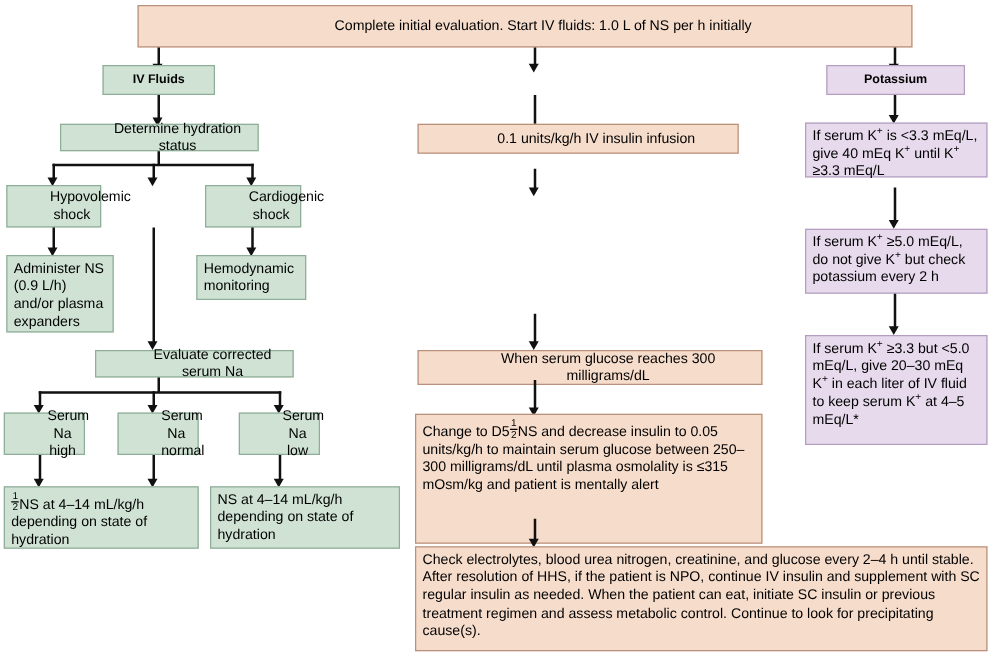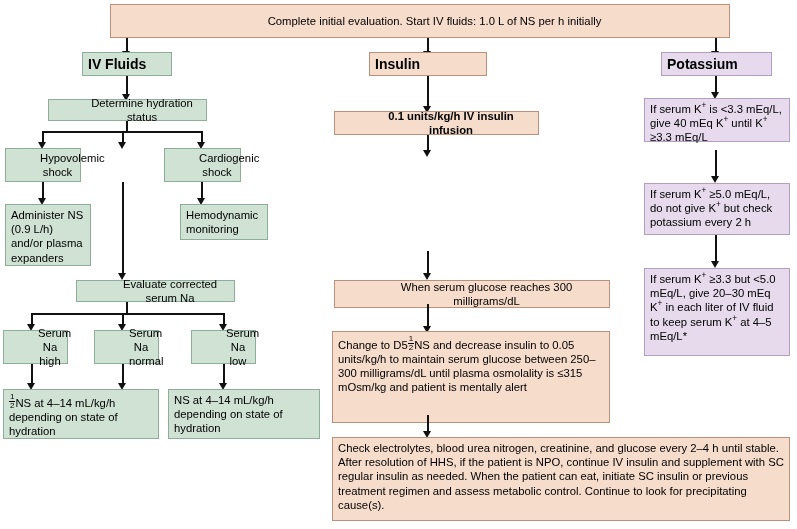--- a/index.html
+++ b/index.html
@@ -21,21 +21,21 @@
     font-size:11.3px;
     line-height:14.2px;
     color:#000;
     padding:3px 5px;
     display:flex;
     align-items:center;
   }
   .box.green{background:#cfe2d4;border-color:#8fae99;}
   .box.purple{background:#e6daec;border-color:#b49ec0;}
   .box.center{justify-content:flex-end;text-align:center;padding-left:34px;}
-  .box.hdr{font-weight:bold;font-size:14px;justify-content:center;text-align:left;}
+  .box.hdr{font-weight:bold;font-size:10px;justify-content:center;text-align:center;}
   .box.top-align{align-items:flex-start;}
   .txt{display:block;width:100%;}
 
   
   .vline{position:absolute;background:#111;width:2px;}
   .hline{position:absolute;background:#111;height:2px;}
   .arrow{position:absolute;width:0;height:0;
     border-left:4.5px solid transparent;
     border-right:4.5px solid transparent;
     border-top:7px solid #111;}
@@ -101,21 +101,21 @@
   <div class="vline" style="left:42px;top:182px;height:19px;"></div>
   <div class="arrow" style="left:38px;top:198px;"></div>
 
   <div class="box green top-align" style="left:5px;top:204px;width:86px;height:62px;">
     <span class="txt">Administer NS (0.9 L/h) and/or plasma expanders</span>
   </div>
 
   <div class="vline" style="left:201px;top:182px;height:19px;"></div>
   <div class="arrow" style="left:197px;top:198px;"></div>
 
-  <div class="box green top-align" style="left:157px;top:204px;width:88px;height:36px;margin-left:23px;">
+  <div class="box green top-align" style="left:157px;top:204px;width:88px;height:36px;">
     <span class="txt">Hemodynamic monitoring</span>
   </div>
 
   <div class="vline" style="left:122px;top:182px;height:94px;"></div>
   <div class="arrow" style="left:118px;top:273px;"></div>
 
   <div class="box green center" style="left:48px;top:280px;width:159px;height:22px;margin-left:28px;">
     <span class="txt">Evaluate corrected serum Na</span>
   </div>
 
@@ -157,46 +157,43 @@
   <div class="arrow" style="left:219px;top:383px;"></div>
 
   <div class="box green top-align" style="left:3px;top:389px;width:156px;height:50px;">
     <span class="txt"><span class="frac"><span class="num">1</span><span class="den">2</span></span><span>NS at 4–14 mL/kg/h depending on state of hydration</span></span>
   </div>
 
   <div class="box green top-align" style="left:168px;top:389px;width:152px;height:50px;">
     <span class="txt">NS at 4–14 mL/kg/h depending on state of hydration</span>
   </div>
 
-  <div class="box hdr" style="left:369px;top:52px;width:118px;height:24px;">
-    <span class="txt">Insulin</span>
-  </div>
 
   <div class="vline" style="left:427px;top:76px;height:32px;"></div>
   <div class="arrow" style="left:423px;top:106px;"></div>
 
-  <div class="box center" style="left:334px;top:111px;width:205px;height:24px;font-weight:bold;">
+  <div class="box center" style="left:334px;top:99px;width:257px;height:24px;">
     <span class="txt">0.1 units/kg/h IV insulin infusion</span>
   </div>
 
   <div class="vline" style="left:427px;top:135px;height:17px;"></div>
   <div class="arrow" style="left:423px;top:150px;"></div>
 
 
   <div class="vline" style="left:427px;top:251px;height:24px;"></div>
   <div class="arrow" style="left:423px;top:273px;"></div>
 
   <div class="box center" style="left:334px;top:280px;width:276px;height:28px;">
     <span class="txt">When serum glucose reaches 300 milligrams/dL</span>
   </div>
 
   <div class="vline" style="left:427px;top:304px;height:24px;"></div>
   <div class="arrow" style="left:423px;top:326px;"></div>
 
-  <div class="box top-align" style="left:332px;top:331px;width:278px;height:92px;">
+  <div class="box top-align" style="left:332px;top:331px;width:278px;height:104px;">
     <span class="txt"><span>Change to D5</span><span class="frac"><span class="num">1</span><span class="den">2</span></span><span>NS and decrease insulin to 0.05 units/kg/h to maintain serum glucose between  250–300 milligrams/dL until plasma osmolality is ≤315 mOsm/kg and patient is mentally alert</span></span>
   </div>
 
   <div class="vline" style="left:427px;top:415px;height:18px;"></div>
   <div class="arrow" style="left:423px;top:431px;"></div>
 
   <div class="box top-align" style="left:332px;top:437px;width:458px;height:84px;">
     <span class="txt">Check electrolytes, blood urea nitrogen, creatinine, and glucose every 2–4 h until stable. After resolution of HHS, if the patient is NPO, continue IV insulin and supplement with SC regular insulin as needed. When the patient can eat, initiate SC insulin or previous treatment regimen and assess metabolic control. Continue to look for precipitating cause(s).</span>
   </div>
 

